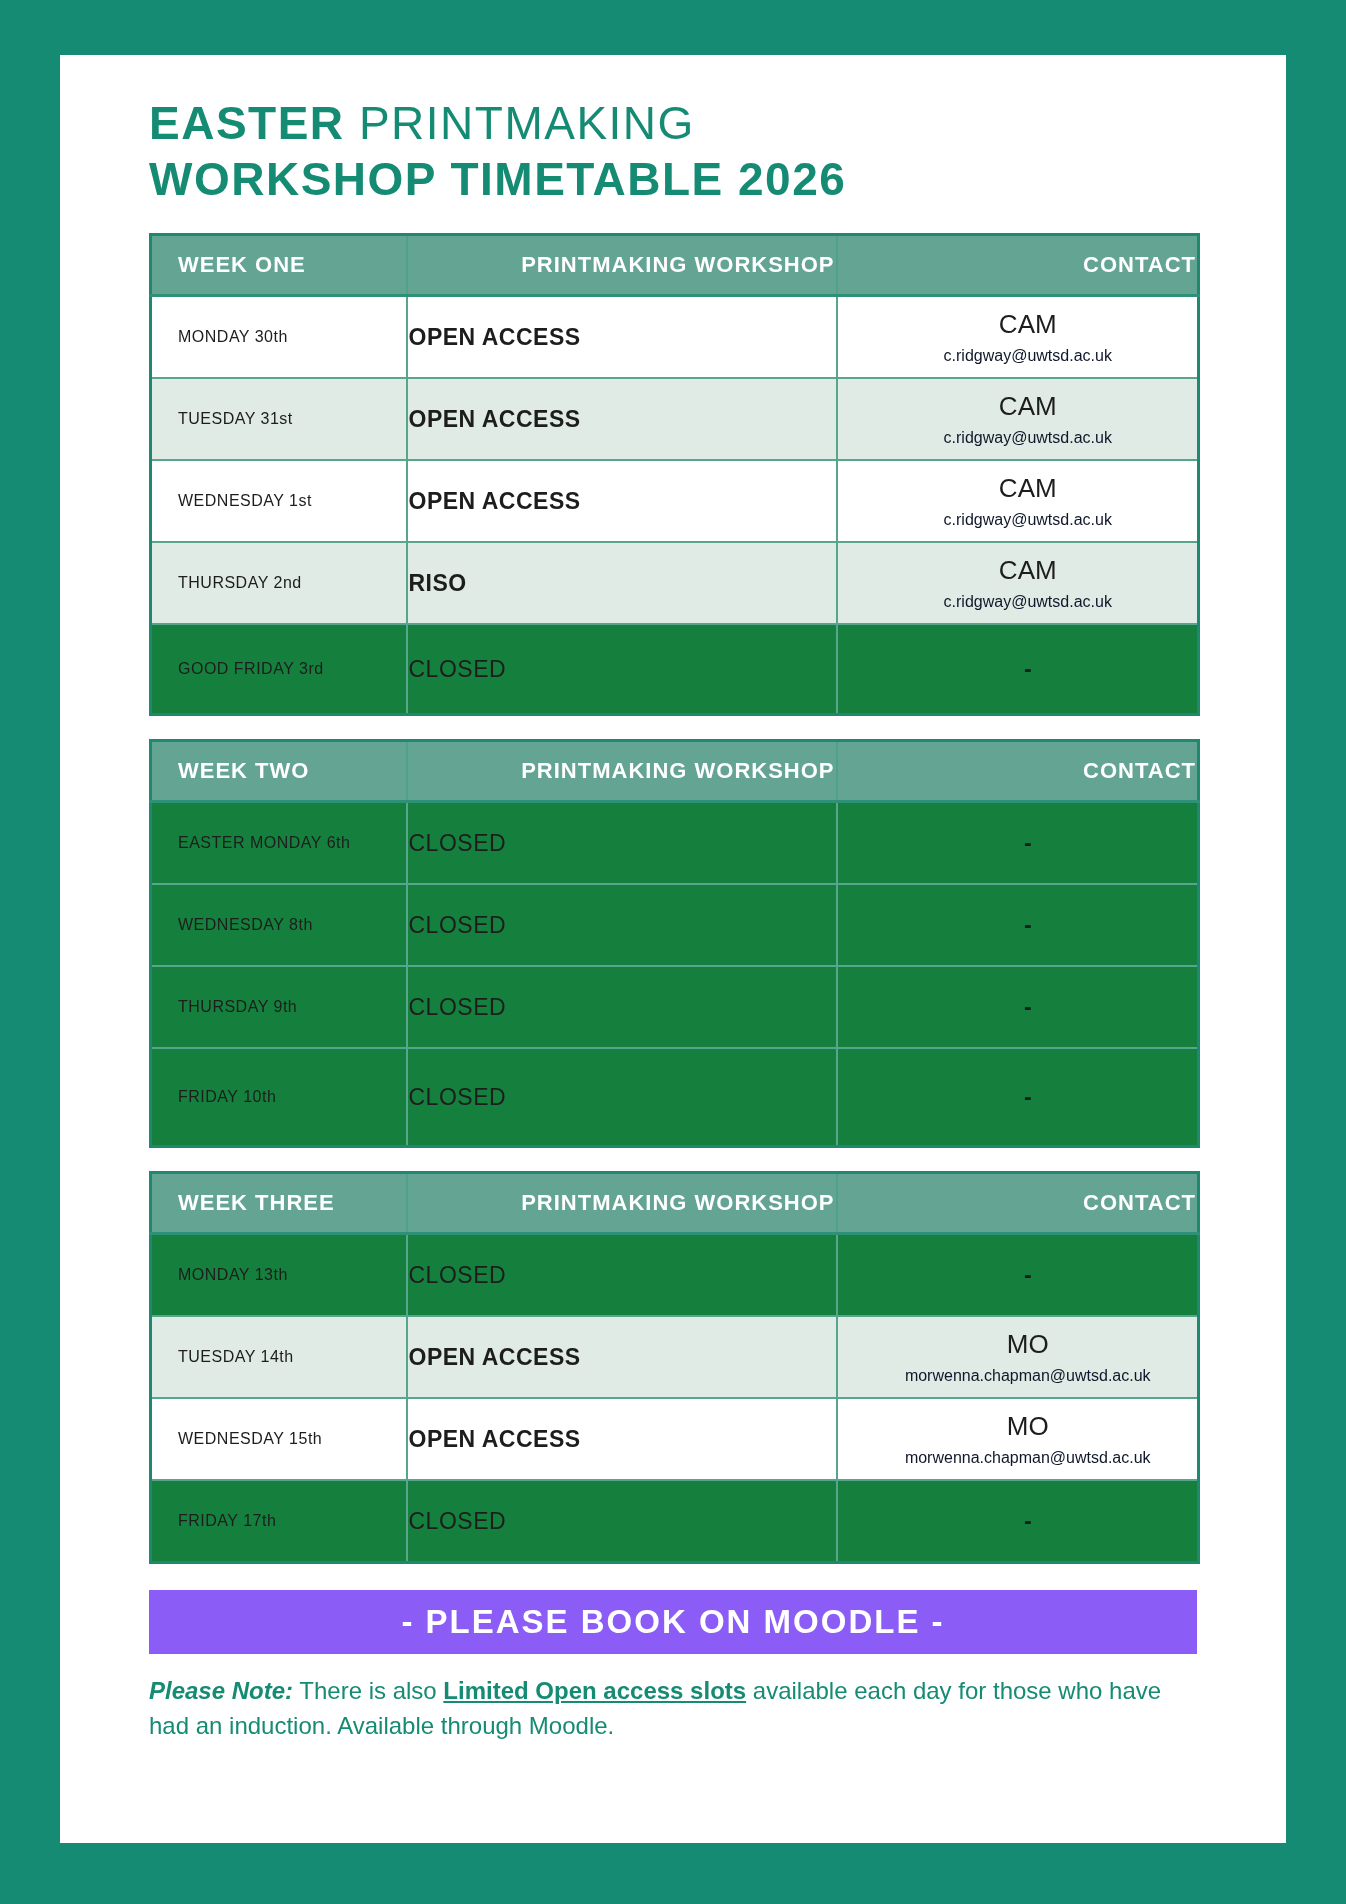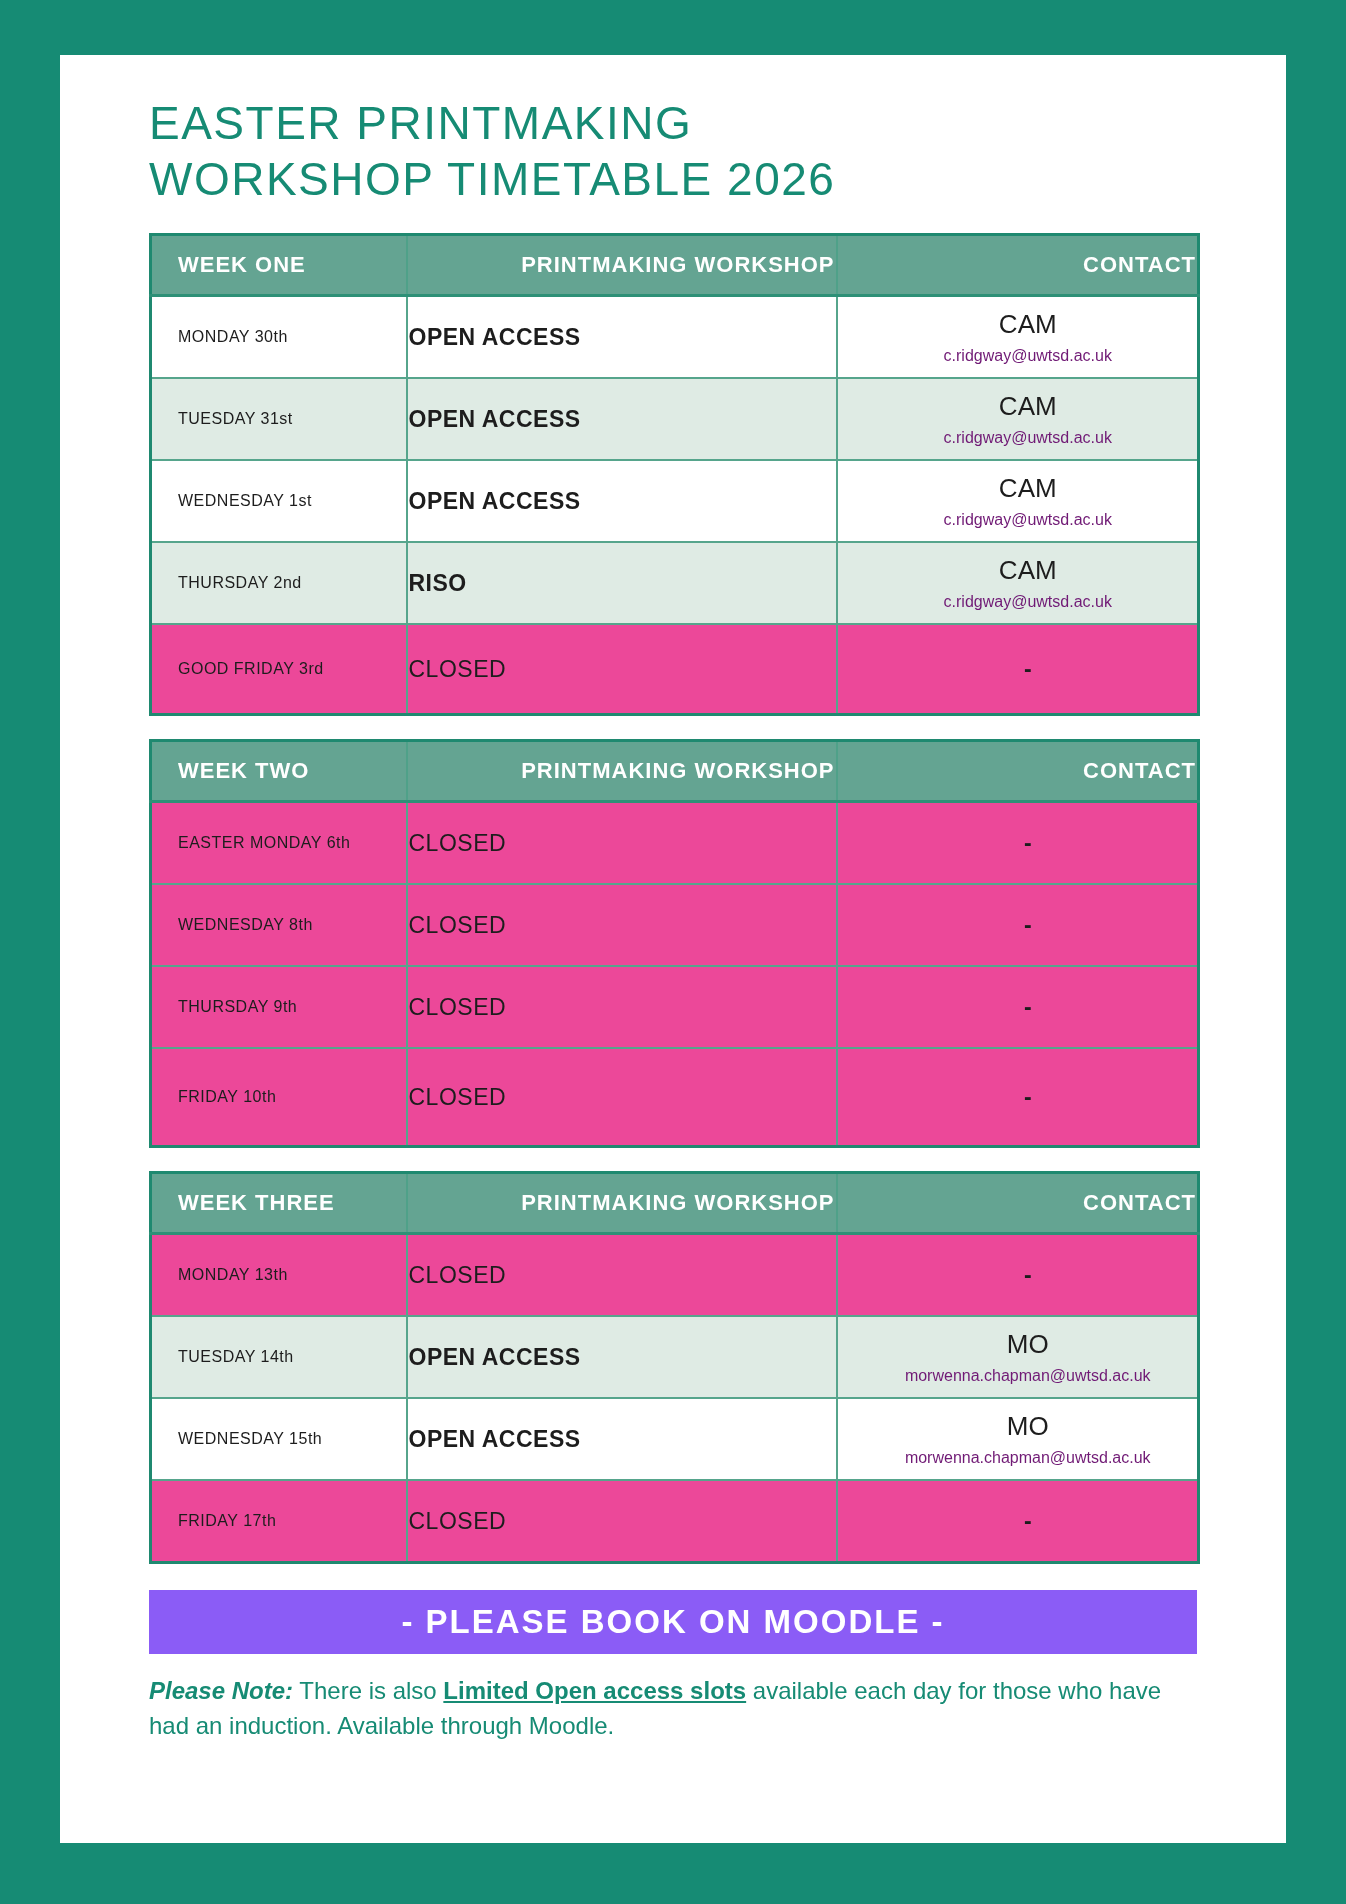--- a/index.html
+++ b/index.html
@@ -19,21 +19,21 @@
 
   
   .doc-title {
     color:#168B74;
     font-size:46px;
     line-height:1.22;
     margin:40px 0 26px 0;
     letter-spacing:1.5px;
     font-weight:bold;
   }
-  .t-accent { font-weight:normal;margin-top:27px; }
+  .t-accent { font-weight:bold;margin-top:27px; }
   .t-light  { font-weight:normal; }
 
   
   table.wk-table {
     width:1048px;
     border-collapse:collapse;
     border:3px solid #1F8970;
     margin:0 0 23px 0;
     table-layout:fixed;
   }
@@ -60,25 +60,25 @@
     color:#1d1d1d;
     height:78px;
     vertical-align:middle;
   }
   td.day-cell { text-align:left; padding-left:26px; font-size:16px; letter-spacing:0.5px; }
   td.workshop-cell { text-align:left; letter-spacing:0.5px; }
   td.workshop-cell.emph { font-weight:bold; }
   td.contact-cell { text-align:center; padding-left:22px; }
   td.contact-cell.dash-cell { text-align:center; font-weight:bold; }
   .contact-name { font-size:26px; }
-  .contact-email { font-size:16px; margin-top:7px; color:#701a75; }
+  .contact-email { font-size:16px; margin-top:7px; color:#0f172a; }
 
   tr.tone-plain { background:#ffffff; }
   tr.tone-green { background:#DFEBE4; }
-  tr.tone-peach { background:#ec4899; }
+  tr.tone-peach { background:#15803d; }
 
   table.wk-1 tr:last-child td { height:86px; }
   table.wk-2 tr:last-child td { height:94px; }
 
   
   .banner {
     width:1048px;
     margin:26px auto 0 auto;
     background:#8b5cf6;
     color:#ffffff;

